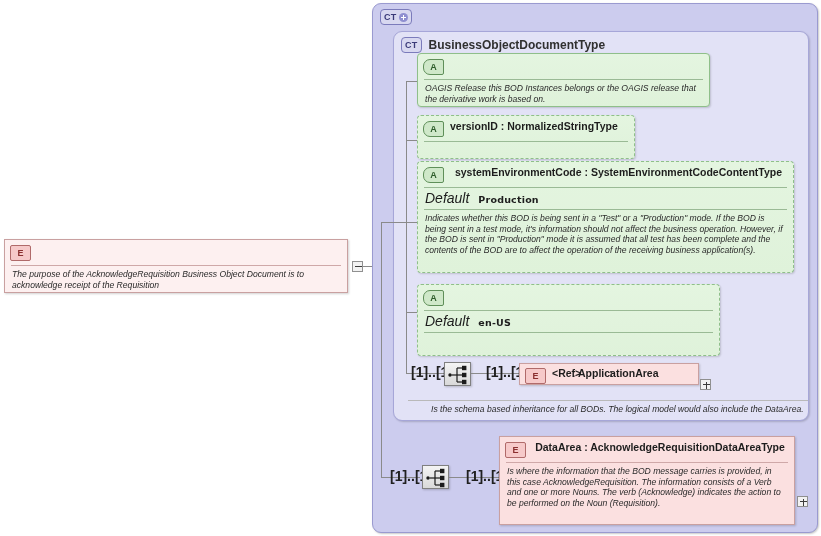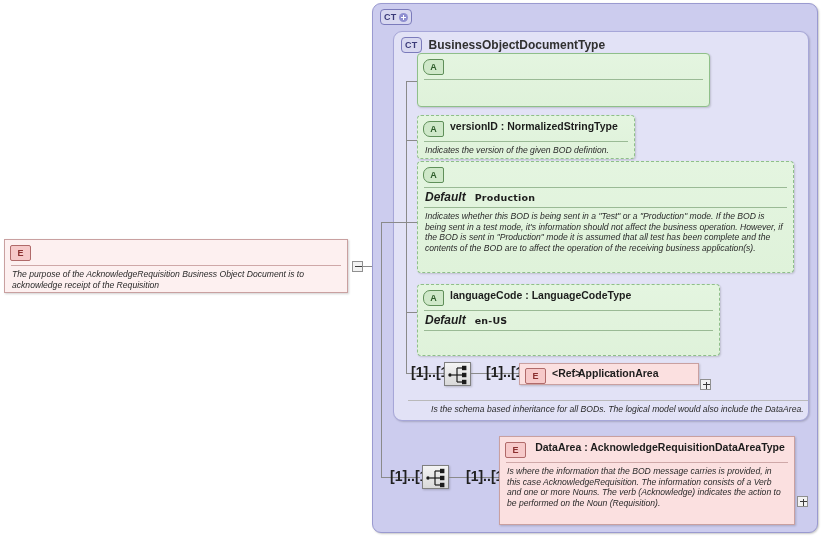--- a/index.html
+++ b/index.html
@@ -62,21 +62,21 @@
     background:#cfe8c9;border:1px solid #5f8f59;
     border-radius:7px 2px 2px 7px;
     color:#2d5c2a;font-size:9px;font-weight:bold;
     display:flex;align-items:center;justify-content:center;line-height:1;
   }
   .node-title{font-size:10.5px;font-weight:bold;color:#1d1d1d;line-height:13px;}
   .node-title.center{text-align:center;}
   .sep{height:1px;background:#9aba95;margin:0 6px;}
   .sep.light{background:#b9b9b9;}
   .default-row{display:flex;gap:9px;padding:2px 7px 3px 7px;align-items:baseline;}
-  .default-lbl{font-size:12px;font-style:italic;color:#1d1d1d;font-weight:bold;}
+  .default-lbl{font-size:14px;font-style:italic;color:#1d1d1d;}
   .default-val{font-size:9.5px;font-weight:bold;color:#1d1d1d;letter-spacing:.2px;
     font-family:"DejaVu Sans", sans-serif;}
   .doc{
     font-size:8.6px;font-style:italic;color:#2a2a2a;line-height:10.6px;
     padding:3px 7px 4px 7px;
   }
 
   
   .el-node{
     background:#fbe0e0;
@@ -168,48 +168,48 @@
 
   <div class="abs ln v" style="left:381px;top:222px;height:255px;"></div>
   <div class="abs ln h" style="left:381px;top:222px;width:26px;"></div>
   <div class="abs ln h" style="left:381px;top:477px;width:39px;"></div>
 
   <div class="abs attr-node req" style="left:417px;top:53px;width:293px;height:54px;">
     <div class="attr-head">
       <span class="a-icon">A</span>
     </div>
     <div class="sep"></div>
+    <div class="doc">OAGIS Release this BOD Instances belongs or the OAGIS release that the derivative work is based on.</div>
   </div>
 
   <div class="abs attr-node opt" style="left:417px;top:115px;width:218px;height:44px;">
     <div class="attr-head">
       <span class="a-icon">A</span>
       <span class="node-title">versionID : NormalizedStringType</span>
     </div>
     <div class="sep"></div>
-    <div class="doc">Indicates the version of the given BOD defintion.</div>
   </div>
 
   <div class="abs attr-node opt" style="left:417px;top:161px;width:377px;height:112px;">
     <div class="attr-head">
       <span class="a-icon">A</span>
+      <span class="node-title center" style="width:340px;">systemEnvironmentCode : SystemEnvironmentCodeContentType</span>
     </div>
     <div class="sep"></div>
     <div class="default-row">
       <span class="default-lbl">Default</span>
       <span class="default-val">Production</span>
     </div>
     <div class="sep"></div>
     <div class="doc">Indicates whether this BOD is being sent in a "Test" or a "Production" mode. If the BOD is being sent in a test mode, it's information should not affect the business operation. However, if the BOD is sent in "Production" mode it is assumed that all test has been complete and the contents of the BOD are to affect the operation of the receiving business application(s).</div>
   </div>
 
   <div class="abs attr-node opt" style="left:417px;top:284px;width:303px;height:72px;">
     <div class="attr-head">
       <span class="a-icon">A</span>
-      <span class="node-title">languageCode : LanguageCodeType</span>
     </div>
     <div class="sep"></div>
     <div class="default-row">
       <span class="default-lbl">Default</span>
       <span class="default-val">en-US</span>
     </div>
     <div class="sep"></div>
   </div>
 
   <div class="abs card" style="left:411px;top:364px;">[1]..[1]</div>

